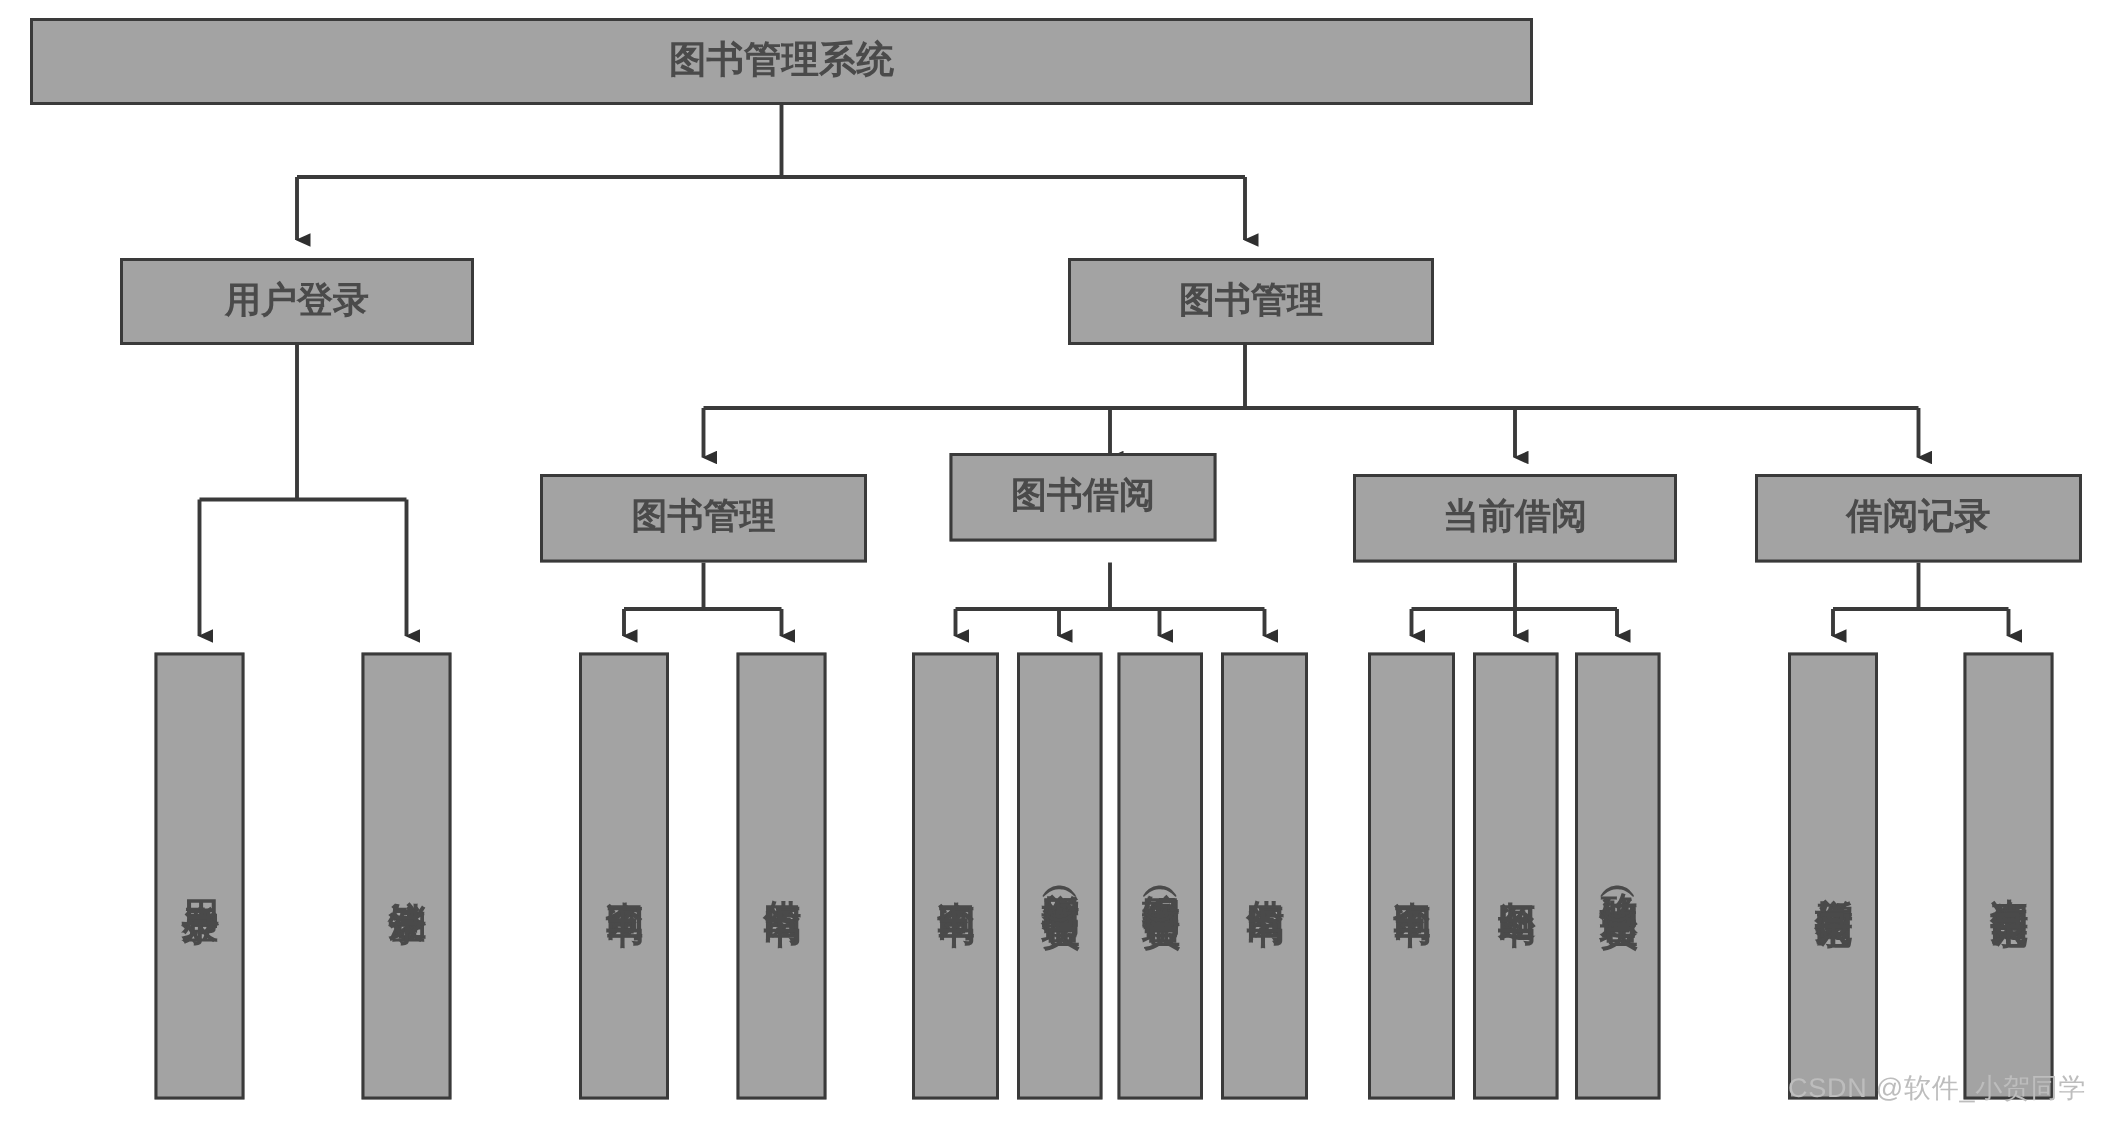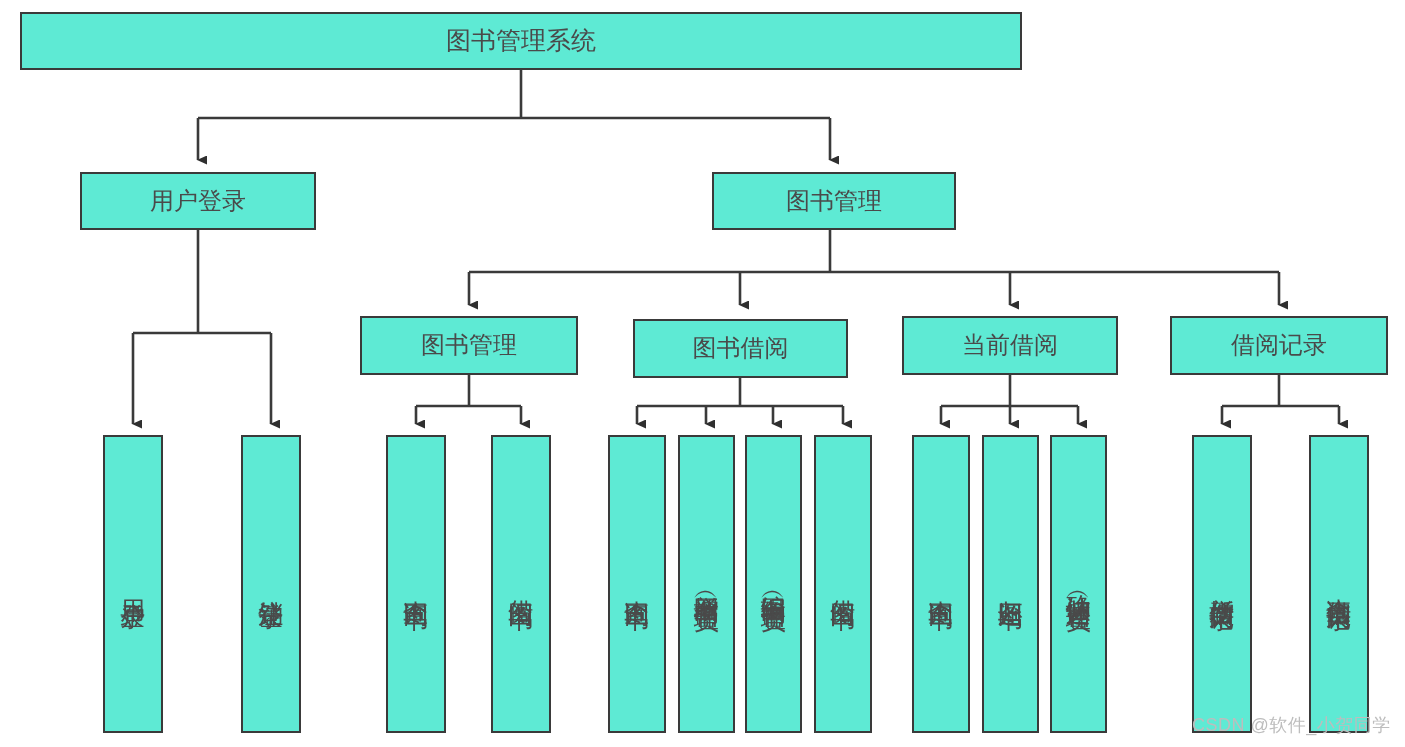--- a/index.html
+++ b/index.html
@@ -22,25 +22,26 @@
     left: 0;
     top: 0;
     width: 1405px;
     height: 747px;
     pointer-events: none;
   }
   .node {
     position: absolute;
     box-sizing: border-box;
     border: 2.5px solid #3a3a3a;
-    background: #5eead4;
+    background: #a3a3a3;
     display: flex;
     align-items: center;
     justify-content: center;
     color: #4a4a4a;
+    font-weight: bold;
   }
   .node .label {
     text-align: center;
     line-height: 1.18;
     white-space: pre;
   }
   .node.horizontal .label {
     font-size: 24px;
   }
   .node.vertical {
@@ -128,21 +129,21 @@
   <div class="node horizontal" style="left:80px; top:172px; width:236px; height:58px;">
     <span class="label">用户登录</span>
   </div>
   <div class="node horizontal" style="left:712px; top:172px; width:244px; height:58px;">
     <span class="label">图书管理</span>
   </div>
 
   <div class="node horizontal" style="left:360px; top:316px; width:218px; height:59px;">
     <span class="label">图书管理</span>
   </div>
-  <div class="node horizontal" style="left:633px; top:319px; width:215px; height:59px;">
+  <div class="node horizontal" style="left:633px; top:302px; width:178px; height:59px;">
     <span class="label">图书借阅</span>
   </div>
   <div class="node horizontal" style="left:1170px; top:316px; width:218px; height:59px;">
     <span class="label">借阅记录</span>
   </div>
   <div class="node horizontal" style="left:902px; top:316px; width:216px; height:59px;">
     <span class="label">当前借阅</span>
   </div>
 
   <div class="node vertical" style="left:103px; top:435px; width:60px; height:298px;">

